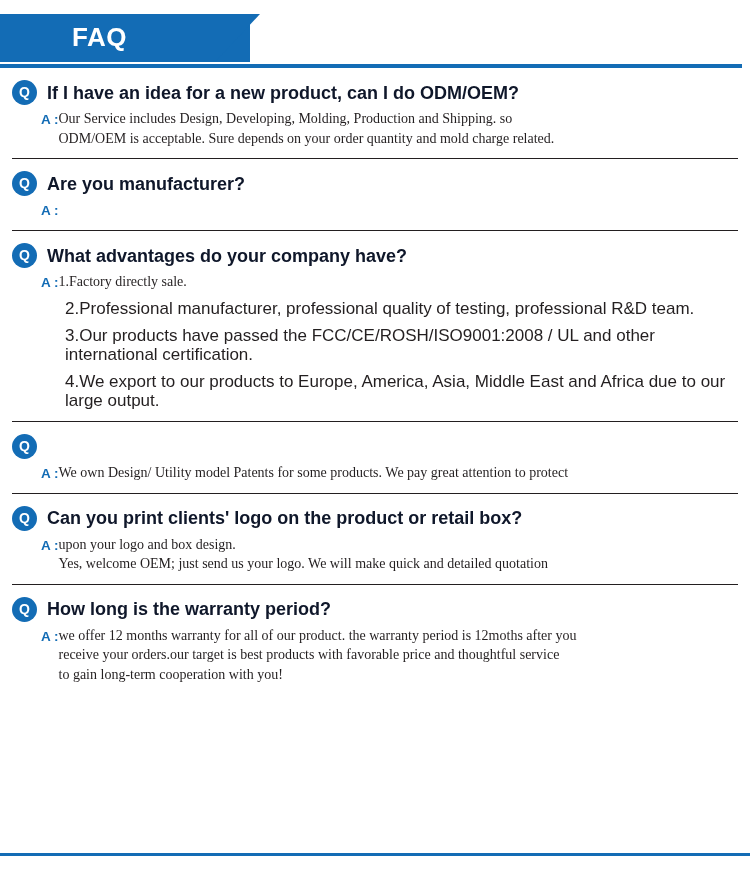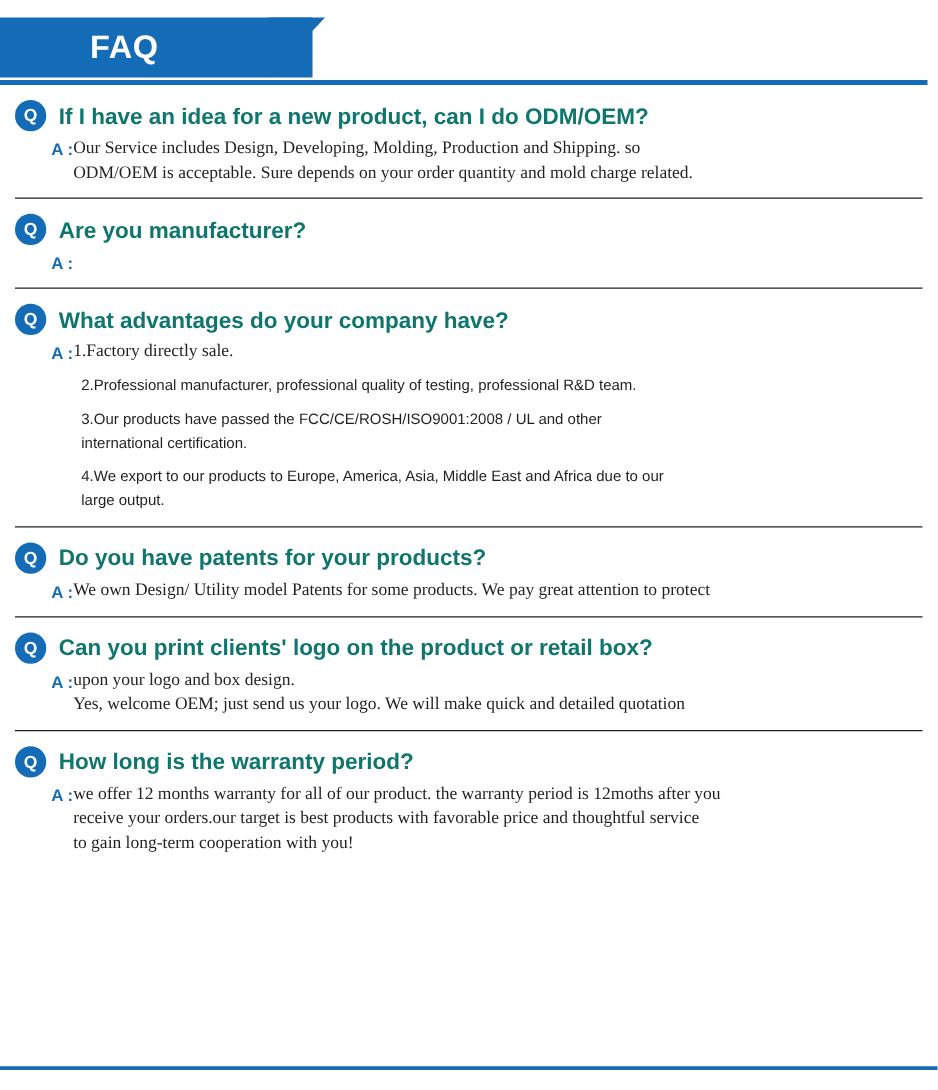--- a/index.html
+++ b/index.html
@@ -91,21 +91,21 @@
     background: #136cb5;
     color: #ffffff;
     font-size: 14px;
     font-weight: bold;
     line-height: 25px;
     text-align: center;
   }
   .q-text {
     font-size: 18px;
     font-weight: bold;
-    color: #0f766e;
+    color: #0f172a;
     line-height: 22px;
   }
 
   .a-row {
     display: flex;
     align-items: flex-start;
     padding-left: 29px;
   }
   .a-label {
     flex: 0 0 auto;
@@ -125,21 +125,21 @@
   .a-text .line {
     display: block;
   }
   .a-block {
     padding-left: 29px;
   }
   .a-block .a-row {
     padding-left: 0;
   }
   .a-block .a-sub {
-    font-size: 12px;
+    font-size: 17px;
     line-height: 19.5px;
     color: #231f20;
     padding-left: 24px;
     margin-top: 7px;
   }
   .a-block .a-sub .line {
     display: block;
   }
 
   .footer-rule {
@@ -211,21 +211,20 @@
         <div class="a-sub">
           <span class="line">4.We export to our products to Europe, America, Asia, Middle East and Africa due to our</span>
           <span class="line">large output.</span>
         </div>
       </div>
     </div>
 
     <div class="faq-item">
       <div class="q-row">
         <div class="q-badge">Q</div>
-        <div class="q-text">Do you have patents for your products?</div>
       </div>
       <div class="a-row">
         <div class="a-label">A :</div>
         <div class="a-text">
           <span class="line">We own Design/ Utility model Patents for some products. We pay great attention to protect</span>
         </div>
       </div>
     </div>
 
     <div class="faq-item">

